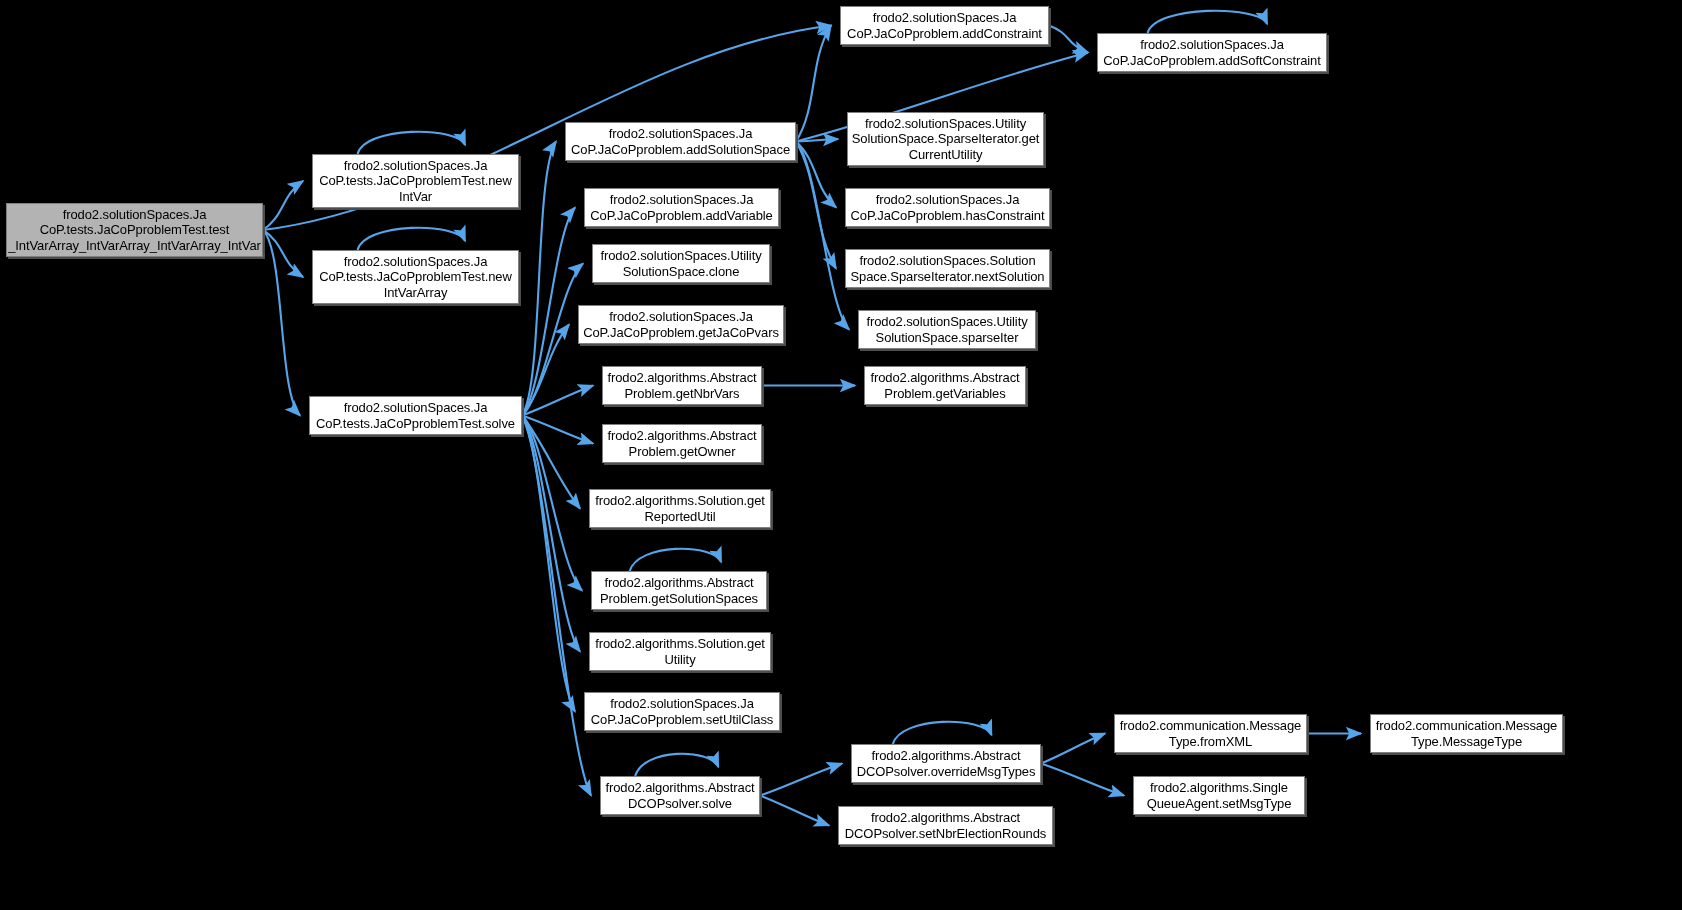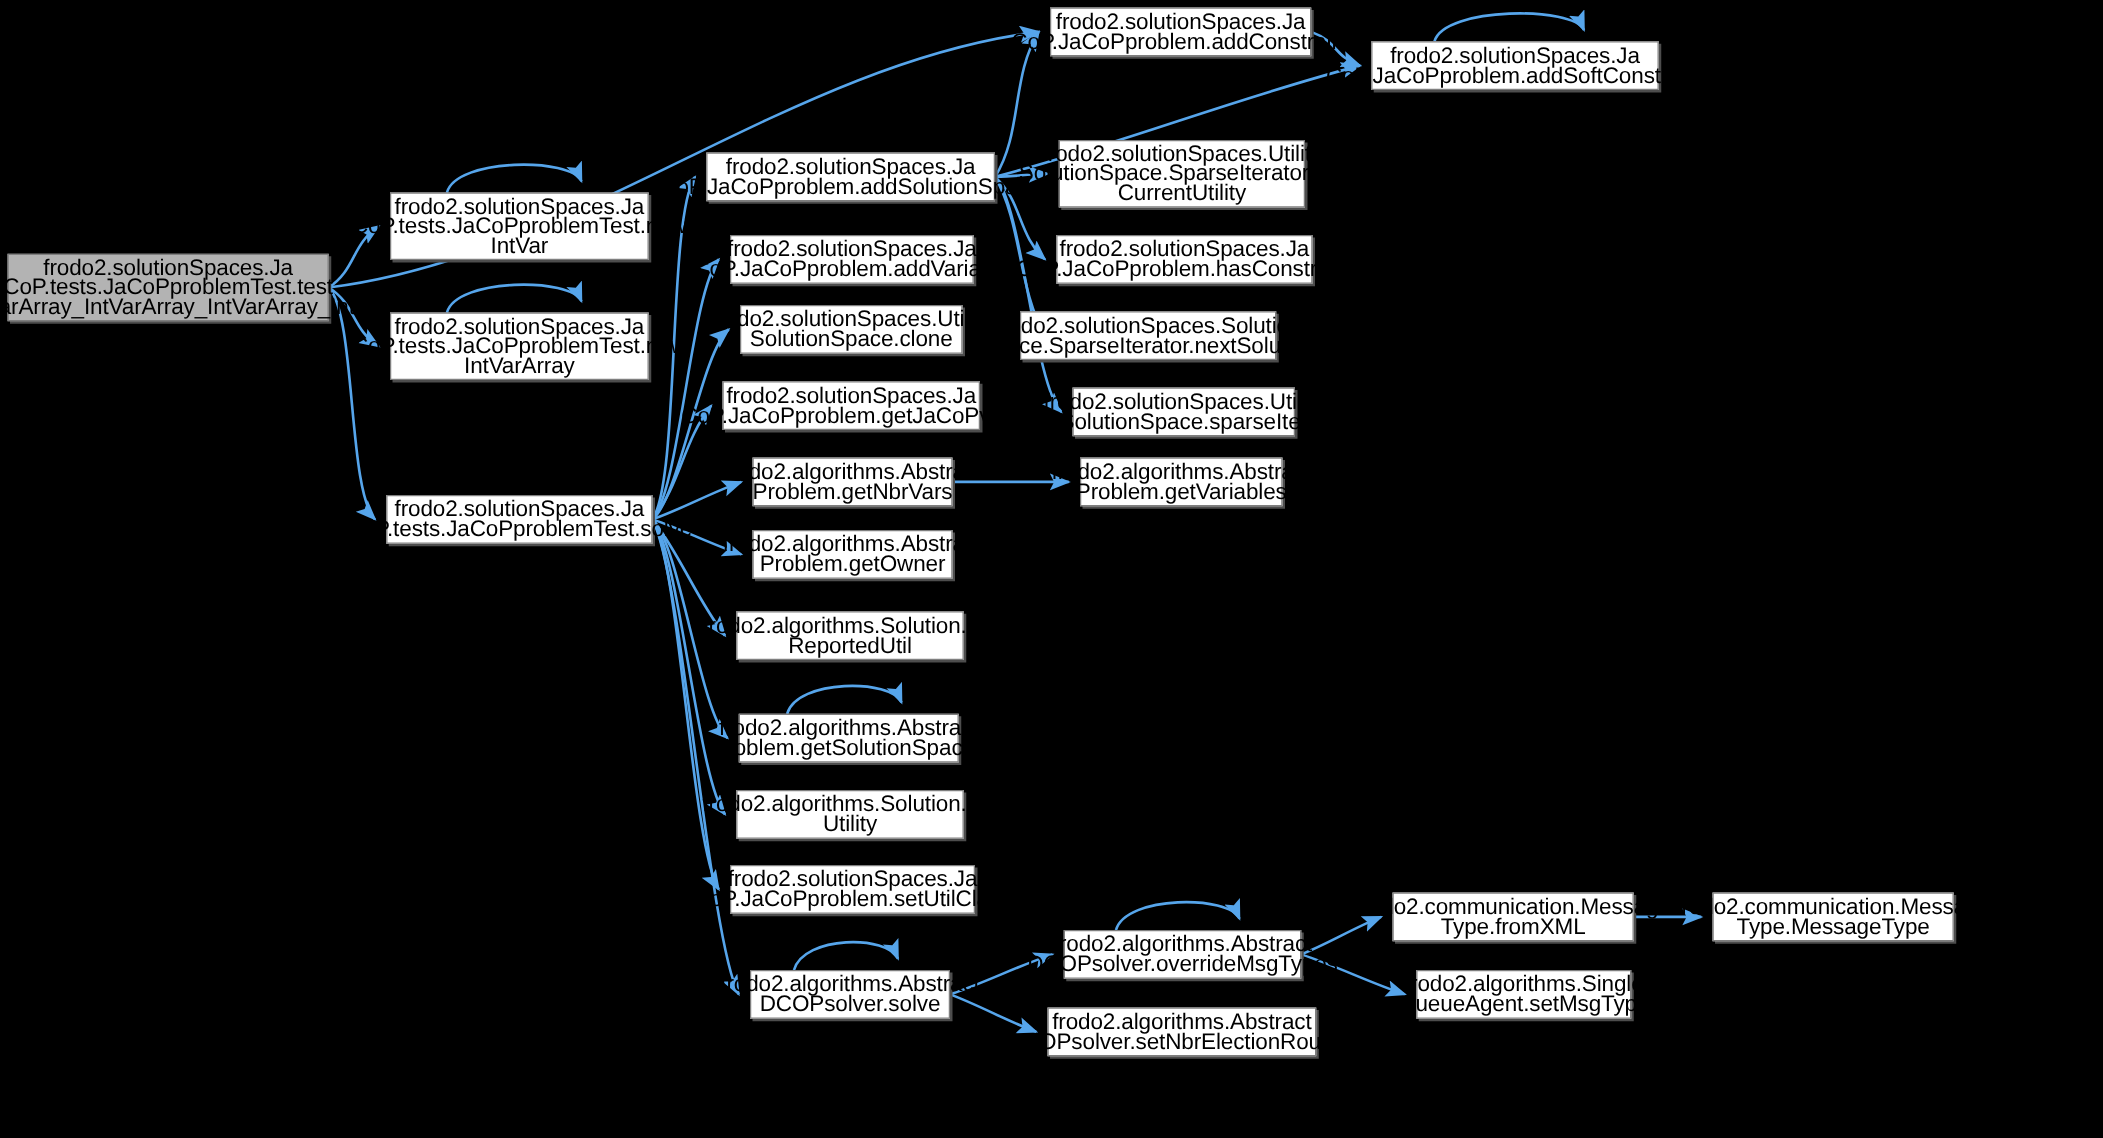--- a/index.html
+++ b/index.html
@@ -27,21 +27,21 @@
     position: absolute;
     box-sizing: border-box;
     background: #ffffff;
     border: 1px solid #7f7f7f;
     box-shadow: 2px 2px 0 0 #4d4d4d;
     display: flex;
     align-items: center;
     justify-content: center;
     text-align: center;
     color: #000000;
-    font-size: 18px;
+    font-size: 13px;
     line-height: 15.5px;
     letter-spacing: -0.1px;
     padding: 2px 3px;
     white-space: pre-line;
     z-index: 2;
   }
   .node.root {
     background: #b3b3b3;
     border: 1px solid #7f7f7f;
   }
@@ -128,21 +128,21 @@
 DCOPsolver.solve</span></div>
     <div class="node" style="left: 840px; top: 6px; width: 209px; height: 39px;"><span>frodo2.solutionSpaces.Ja
 CoP.JaCoPproblem.addConstraint</span></div>
     <div class="node" style="left: 1097px; top: 33px; width: 230px; height: 39px;"><span>frodo2.solutionSpaces.Ja
 CoP.JaCoPproblem.addSoftConstraint</span></div>
     <div class="node" style="left: 847px; top: 112px; width: 197px; height: 54px;"><span>frodo2.solutionSpaces.Utility
 SolutionSpace.SparseIterator.get
 CurrentUtility</span></div>
     <div class="node" style="left: 845px; top: 188px; width: 205px; height: 39px;"><span>frodo2.solutionSpaces.Ja
 CoP.JaCoPproblem.hasConstraint</span></div>
-    <div class="node" style="left: 816px; top: 249px; width: 205px; height: 39px;"><span>frodo2.solutionSpaces.Solution
+    <div class="node" style="left: 845px; top: 249px; width: 205px; height: 39px;"><span>frodo2.solutionSpaces.Solution
 Space.SparseIterator.nextSolution</span></div>
     <div class="node" style="left: 858px; top: 310px; width: 178px; height: 39px;"><span>frodo2.solutionSpaces.Utility
 SolutionSpace.sparseIter</span></div>
     <div class="node" style="left: 864px; top: 366px; width: 162px; height: 39px;"><span>frodo2.algorithms.Abstract
 Problem.getVariables</span></div>
     <div class="node" style="left: 851px; top: 744px; width: 190px; height: 39px;"><span>frodo2.algorithms.Abstract
 DCOPsolver.overrideMsgTypes</span></div>
     <div class="node" style="left: 838px; top: 806px; width: 215px; height: 39px;"><span>frodo2.algorithms.Abstract
 DCOPsolver.setNbrElectionRounds</span></div>
     <div class="node" style="left: 1114px; top: 714px; width: 193px; height: 39px;"><span>frodo2.communication.Message

